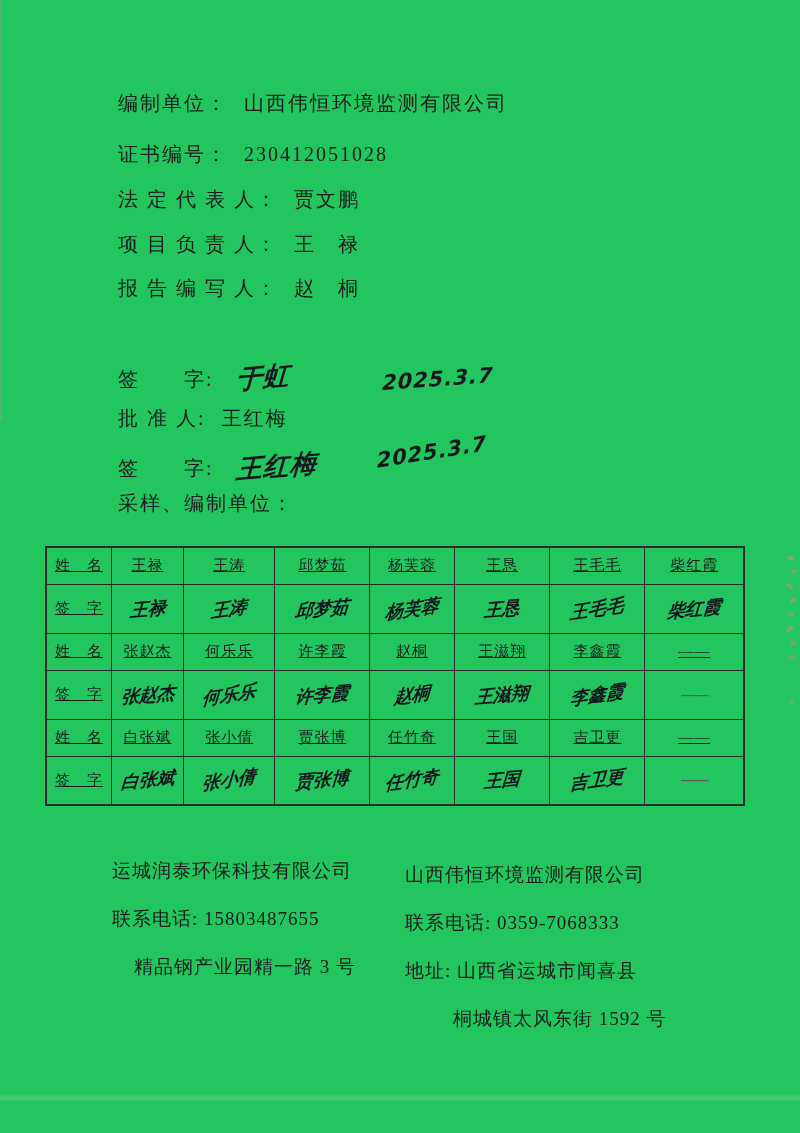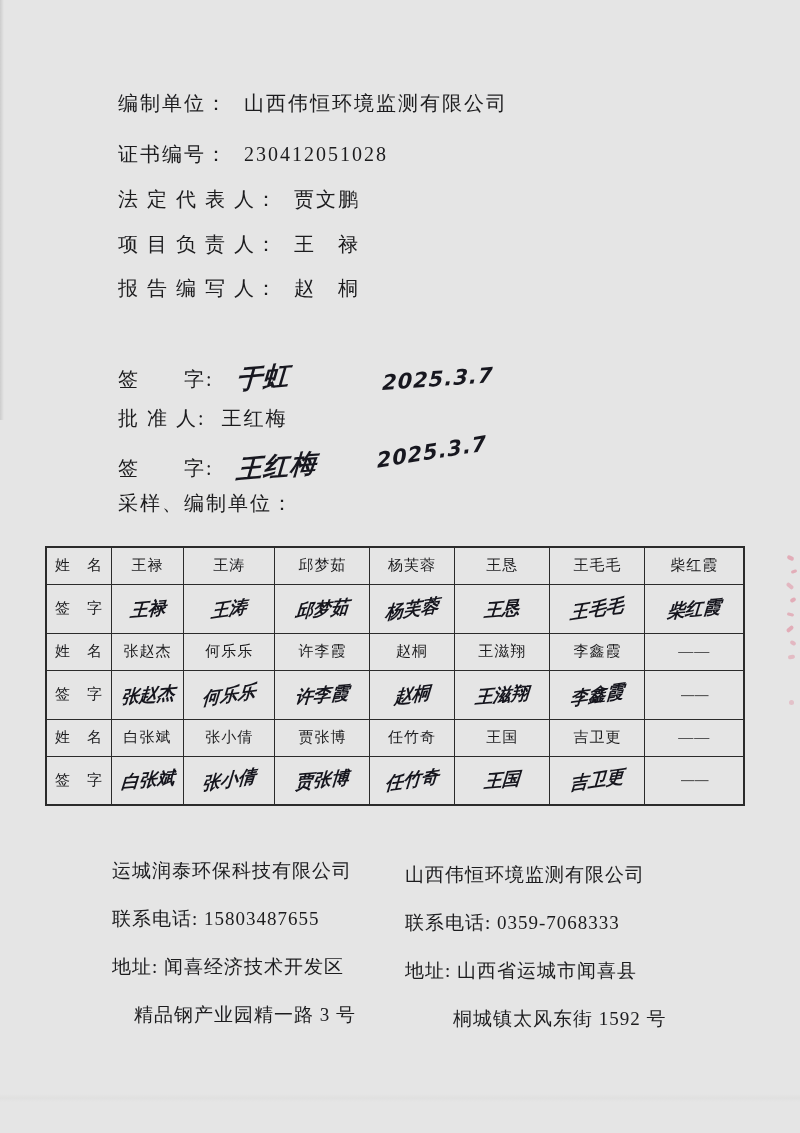--- a/index.html
+++ b/index.html
@@ -1,19 +1,19 @@
 <!DOCTYPE html>
 <html><head>
 <meta charset="utf-8">
 <style>
   html,body{margin:0;padding:0;background:#ffffff;}
   .page{
     position:relative;
     width:800px;height:1133px;
-    background:#e5e5e5;
+    background:#22c55e;
     overflow:hidden;
     font-family:"Liberation Serif","DejaVu Serif",serif;
     color:#1c1c1e;
   }
   
   .edge-left{position:absolute;left:0;top:0;width:4px;height:420px;
     background:linear-gradient(to right,rgba(160,160,160,.35),rgba(160,160,160,0));}
   .edge-bottom{position:absolute;left:0;top:1094px;width:100%;height:8px;
     background:linear-gradient(to bottom,rgba(200,200,200,0),rgba(210,210,208,.25),rgba(200,200,200,0));}
 
@@ -37,20 +37,21 @@
   table.staff{
     position:absolute;left:45px;top:546px;width:700px;
     border-collapse:collapse;table-layout:fixed;
   }
   table.staff th,table.staff td{
     border:1px solid #2b2b2b;
     text-align:center;vertical-align:middle;
     font-size:15px;font-weight:400;
     padding:0;overflow:hidden;
     letter-spacing:1px;
+    text-decoration:underline;
   }
   table.staff{border:2px solid #2b2b2b;}
   tr.name-row{height:37px;}
   tr.sig-row{height:49px;}
   .sig-text{
     display:inline-block;
     font-family:"DejaVu Sans",sans-serif;
     font-style:italic;font-weight:600;
     font-size:18px;color:#15151d;
     transform:rotate(-5deg) skewX(-9deg);
@@ -179,21 +180,20 @@
       <td><span class="sig-text">王国</span></td>
       <td><span class="sig-text">吉卫更</span></td>
       <td><span class="sig-text dash">——</span></td>
     </tr>
   </tbody>
     </table>
 
   <div class="footer-col footer-left">
     <div>运城润泰环保科技有限公司</div>
     <div>联系电话: 15803487655</div>
-    <div>地址: 闻喜经济技术开发区</div>
     <div class="addr2-left">精品钢产业园精一路 3 号</div>
   </div>
   <div class="footer-col footer-right">
     <div>山西伟恒环境监测有限公司</div>
     <div>联系电话: 0359-7068333</div>
     <div>地址: 山西省运城市闻喜县</div>
     <div class="addr2-right">桐城镇太风东街 1592 号</div>
   </div>
 
   <div>

